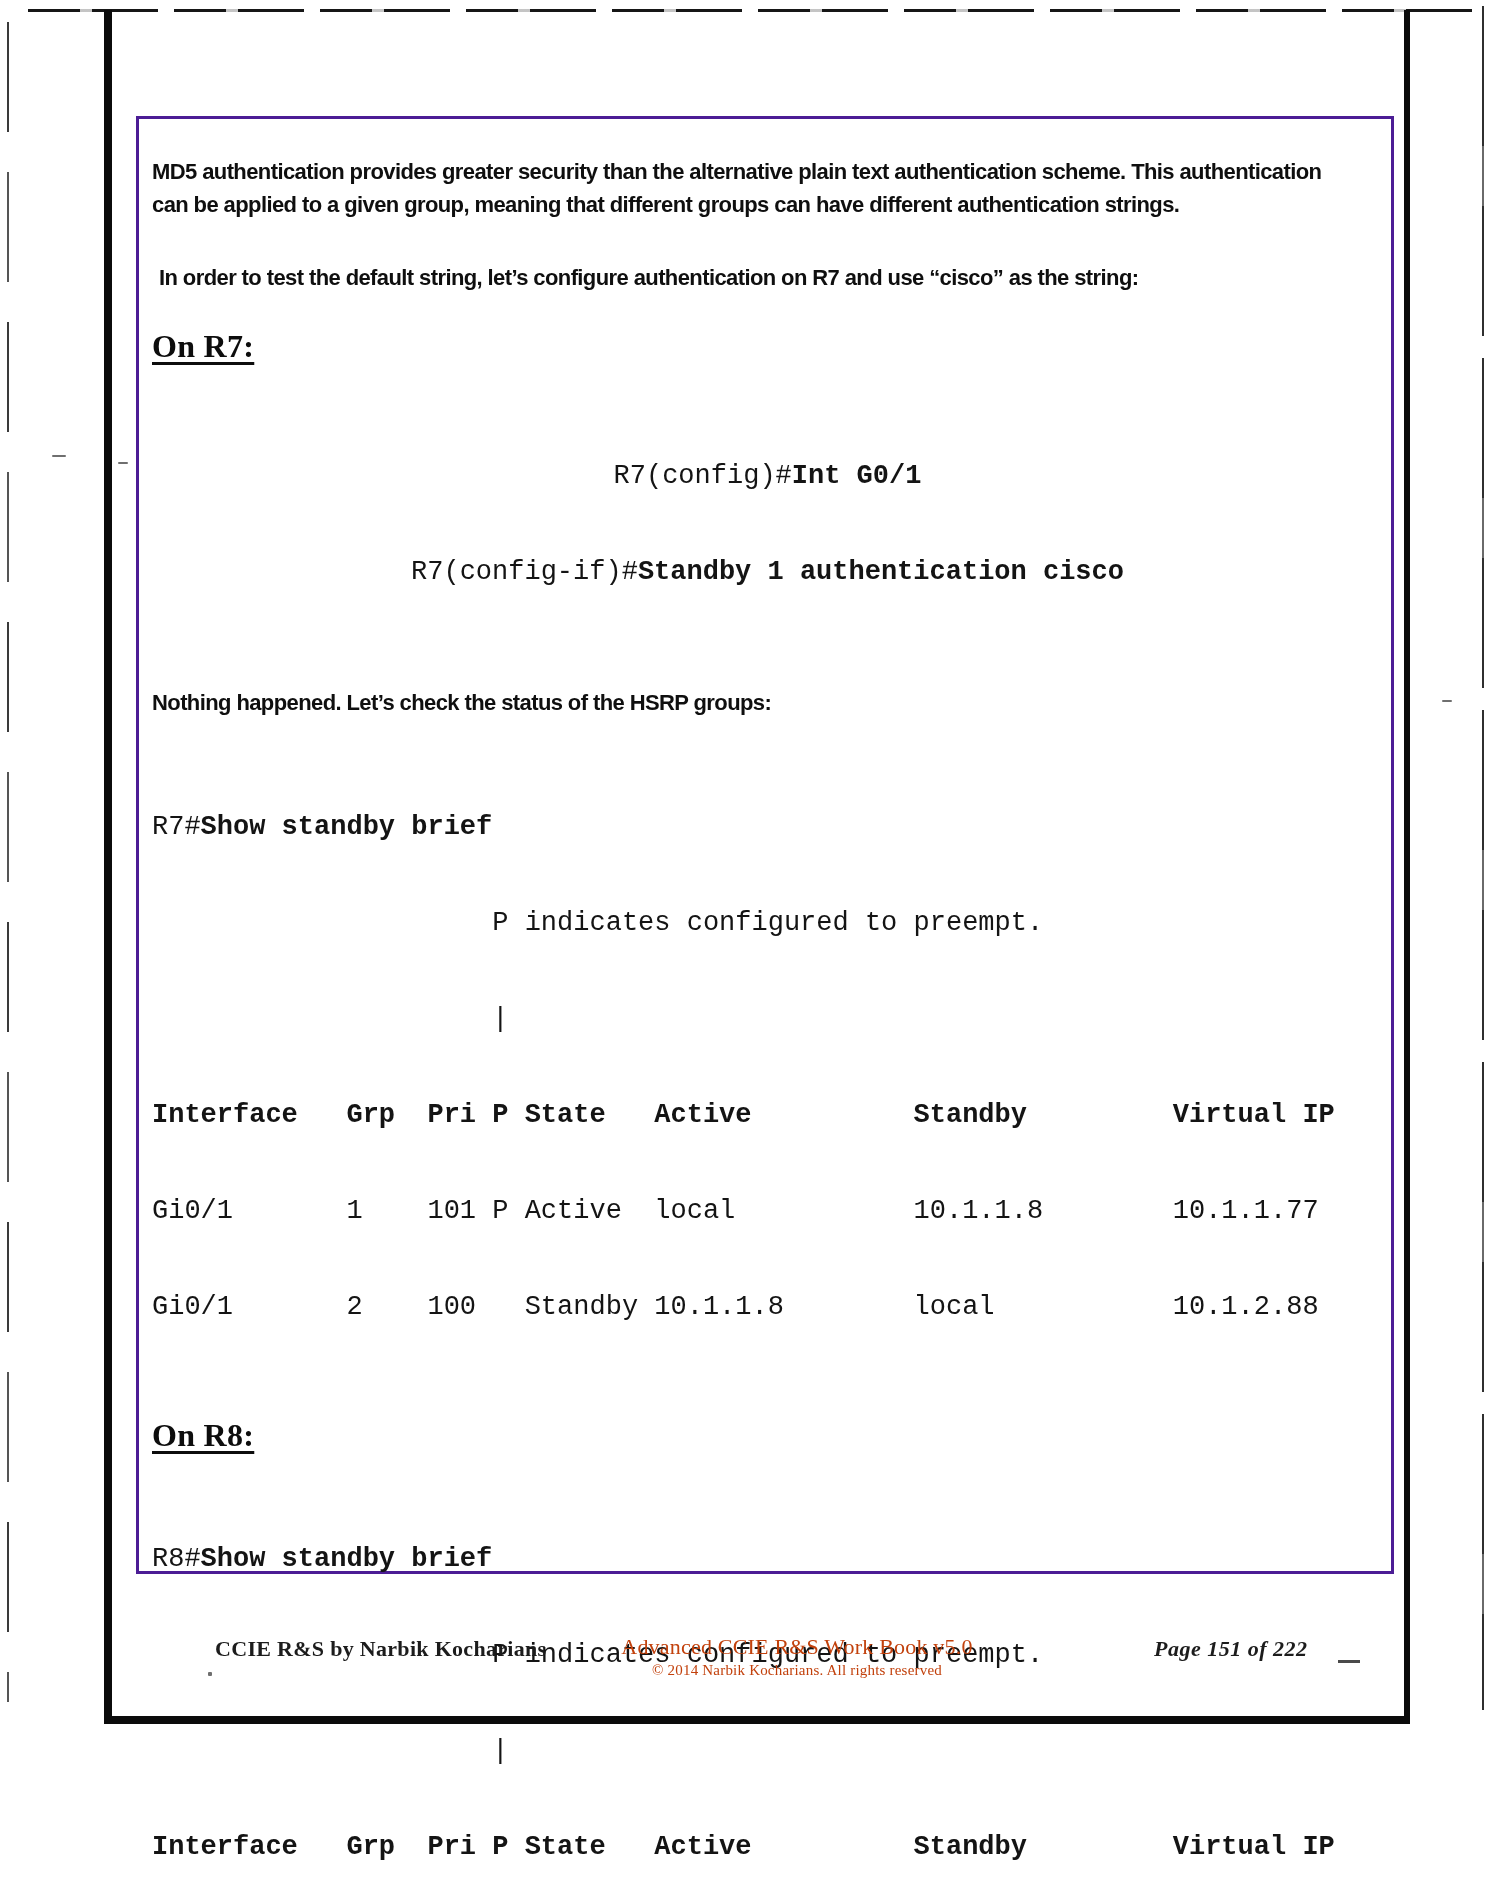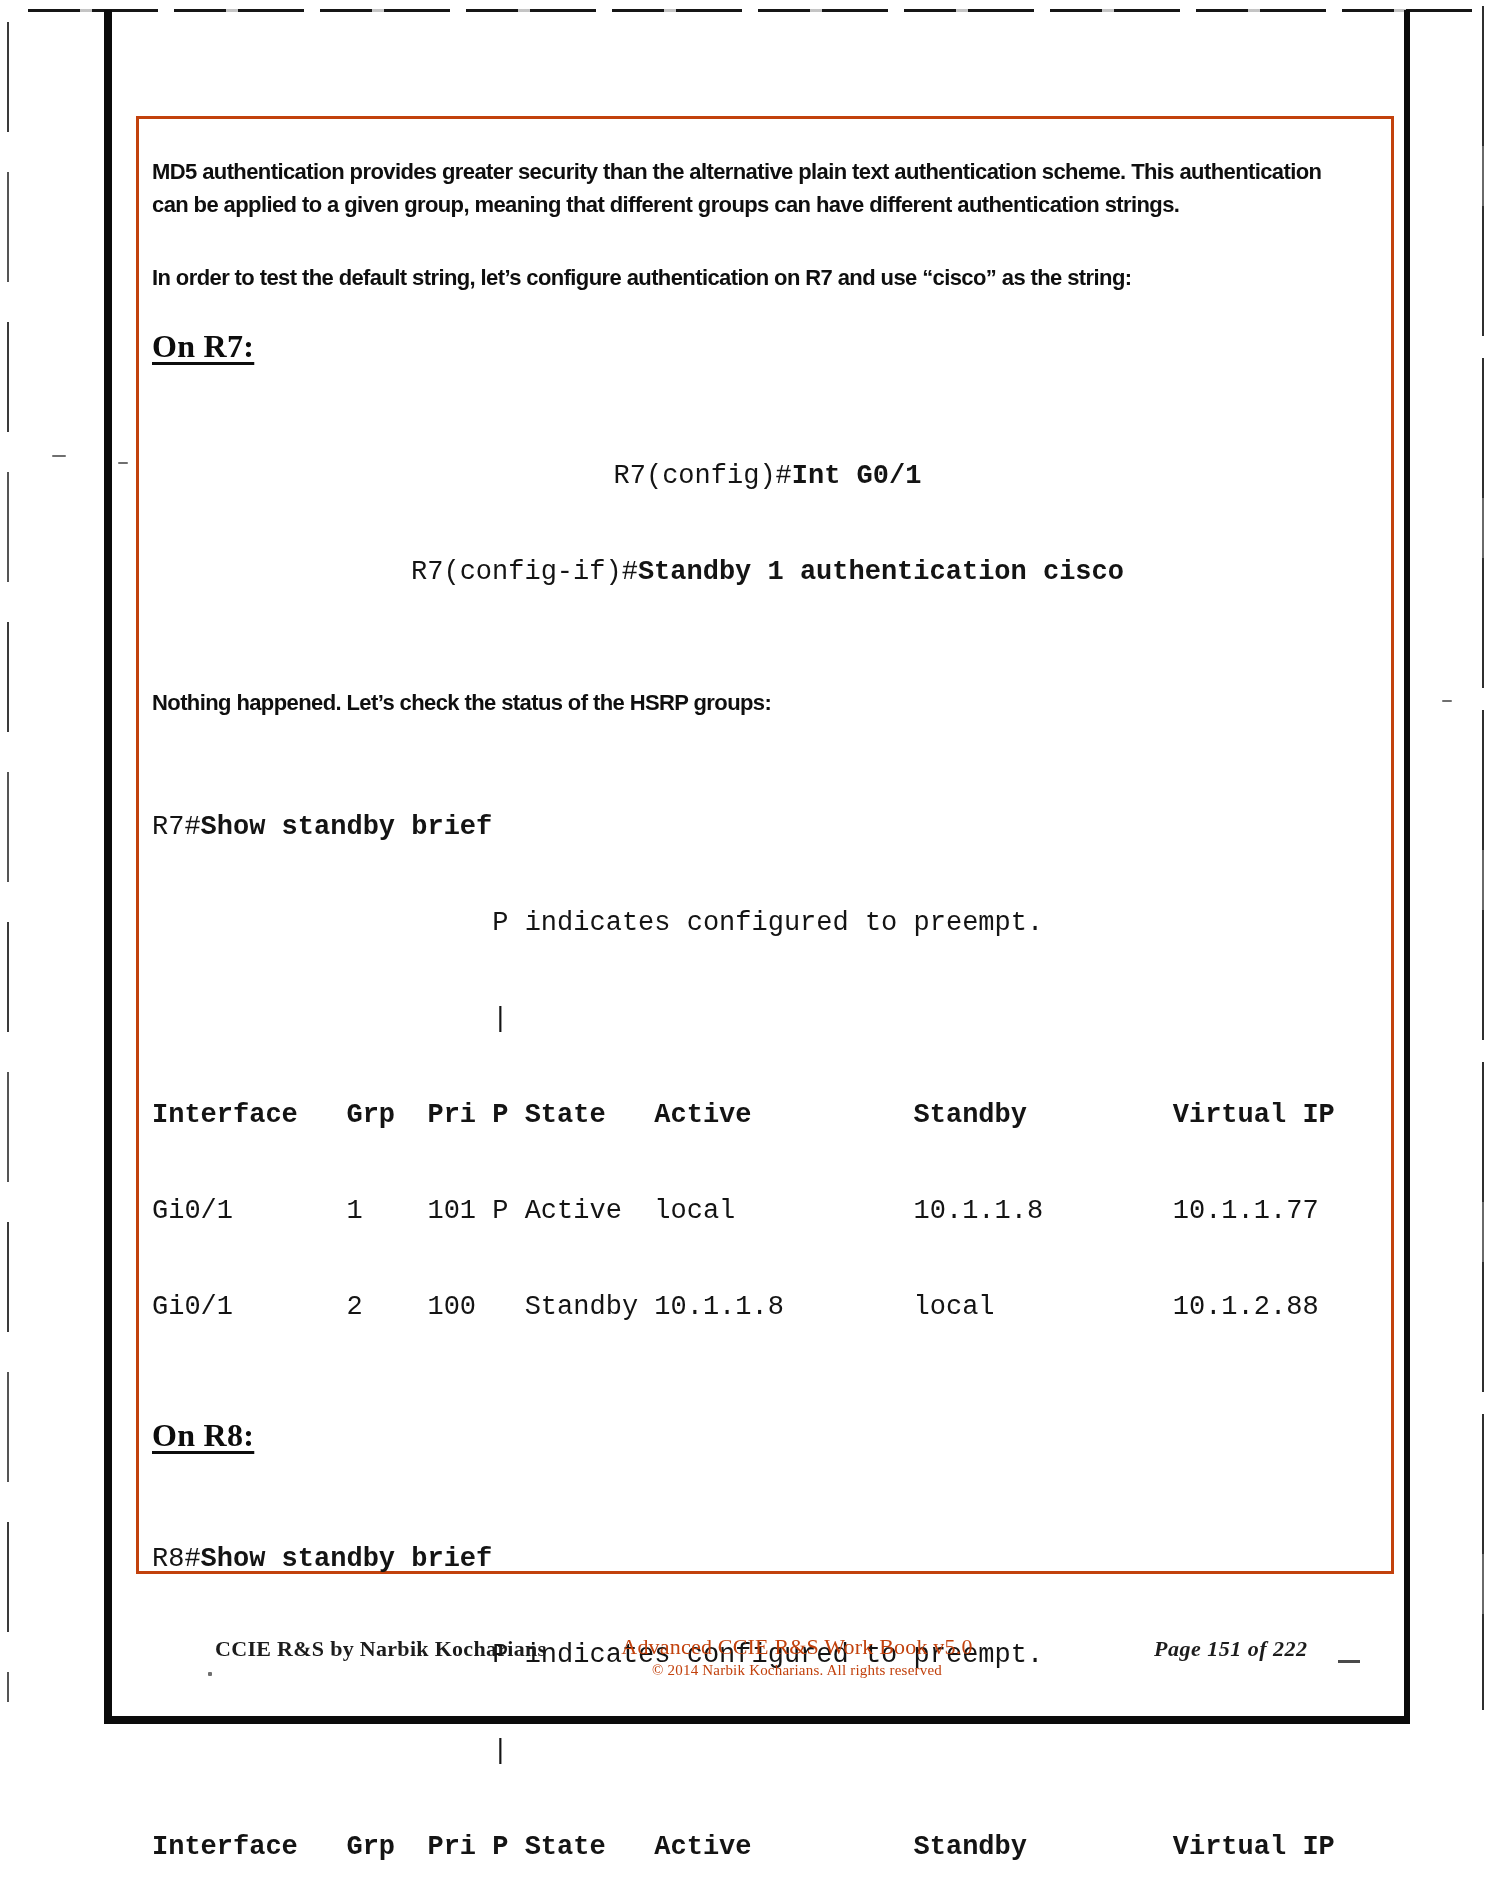--- a/index.html
+++ b/index.html
@@ -31,21 +31,21 @@
   }
   .scan-bottom-bar { position: absolute; left: 104px; top: 1716px; width: 1306px; height: 8px; background: #0b0b0b; }
 
   .speck { position: absolute; background: #6f6f6f; border-radius: 1px; }
 
   
   .content-box {
     position: absolute;
     left: 136px; top: 116px;
     width: 1258px; height: 1458px;
-    border: 3px solid #c2410c;
+    border: 3px solid #4c1d95;
     background: #ffffff;
     padding: 36px 8px 0 13px;
   }
 
   .body-para {
     font-family: "Liberation Sans", sans-serif;
     font-weight: 700;
     font-size: 22px;
     line-height: 33px;
     letter-spacing: -0.6px;
@@ -72,21 +72,21 @@
     color: #141414;
     white-space: pre;
   }
   .code-line { white-space: pre; }
   .code-line b, .code-line .cmd { font-weight: 700; }
   .out-line { white-space: pre; font-weight: 400; }
   .out-line.hdr { font-weight: 700; }
 
   
   .mb-a { margin-bottom: 40px; }
-  .mb-b { margin-bottom: 30px; }
+  .mb-b { margin-bottom: 30px; margin-left: 7px; }
   .mb-c { margin-bottom: 28px; }
   .mb-d { margin-bottom: 34px; text-align: center; }
   .mb-e { margin-bottom: 26px; }
   .mb-f { margin-bottom: 22px; }
 
   
   .footer { position: absolute; left: 0; top: 8px; width: 1500px; height: 1584px; pointer-events: none; }
   .footer-author {
     position: absolute; left: 215px; top: 1628px;
     font-family: "Liberation Serif", serif; font-weight: 700; font-size: 22px; color: #1c1c1c;

